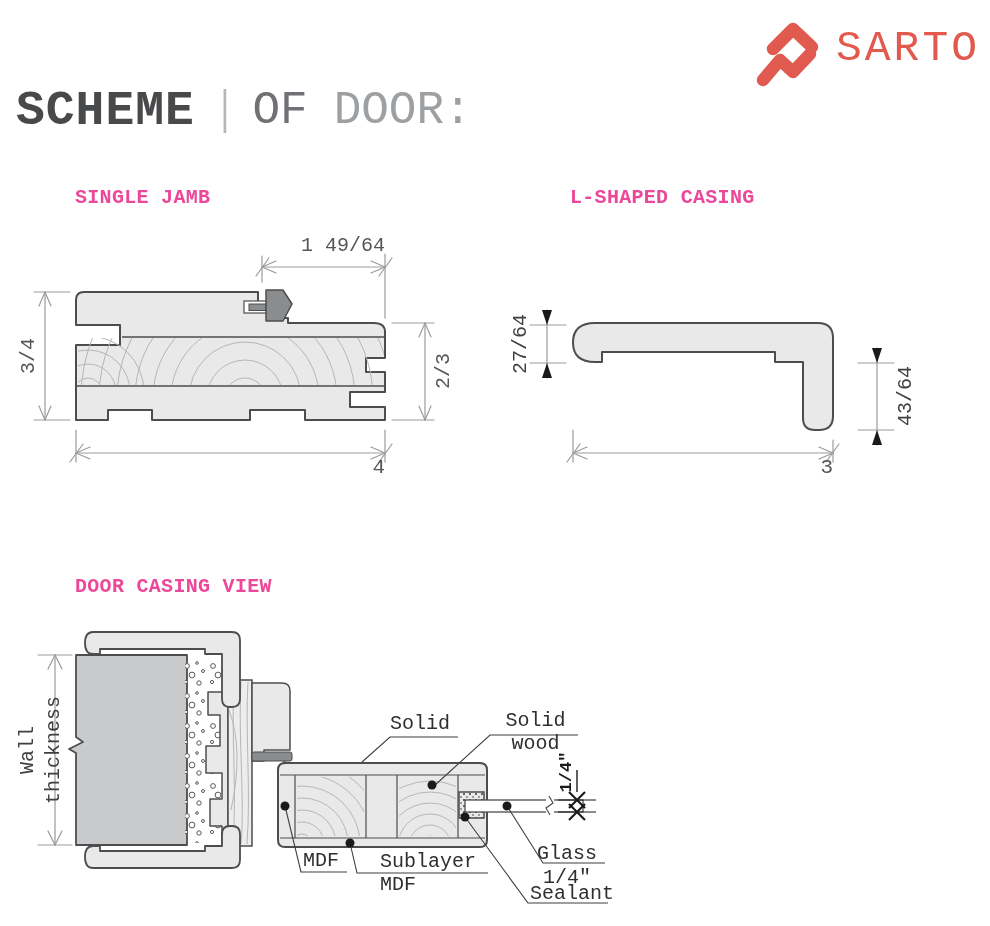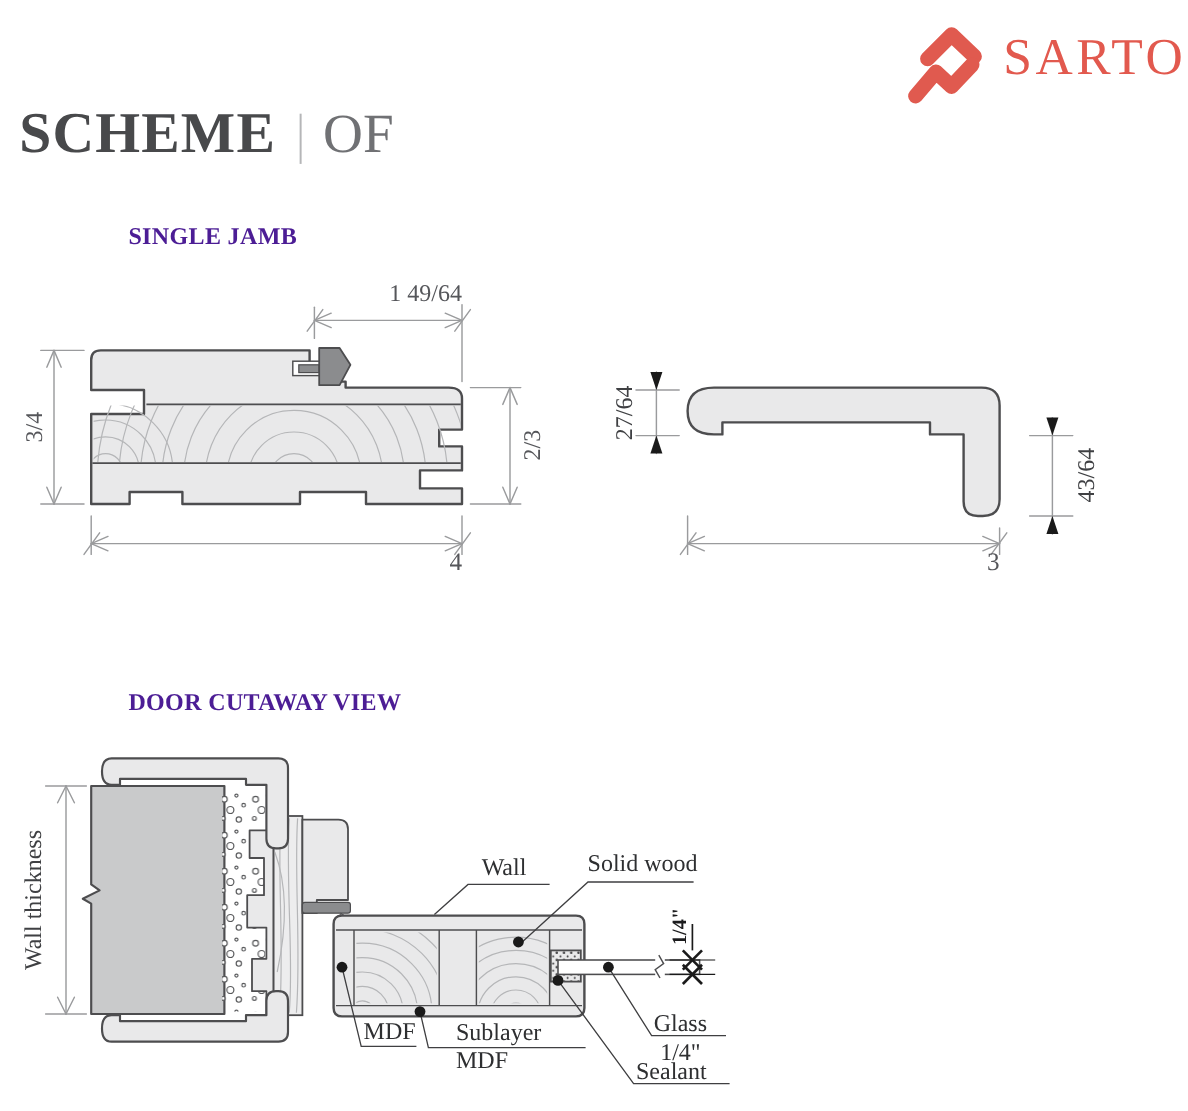--- a/index.html
+++ b/index.html
@@ -1,29 +1,29 @@
 <!DOCTYPE html>
 <html><head>
 <meta charset="utf-8">
 <style>
   html,body{margin:0;padding:0;background:#ffffff;}
   .page{position:relative;width:990px;height:926px;background:#fff;overflow:hidden;
-        font-family:Liberation Serif, serif;}
+        font-family:Liberation Mono, monospace;}
   svg{position:absolute;display:block;}
   
   .brand-name{position:absolute;left:836px;top:24px;font-size:43px;letter-spacing:3px;
               color:#e2594e;font-weight:400;}
   
   .title{position:absolute;left:16px;top:84px;white-space:nowrap;display:flex;align-items:center;justify-content:space-between;}
   .t1{font-size:48px;font-weight:800;color:#48494b;letter-spacing:1px;}
   .tsep{font-size:46px;font-weight:100;color:#b5b6b8;margin:0 14px 0 16px;transform:scaleX(.7);}
   .t2{font-size:46px;font-weight:300;color:#707174;margin-right:26px;}
   .t3{font-size:46px;font-weight:300;color:#9da0a3;}
   
-  .section-h{position:absolute;font-size:20px;font-weight:700;color:#4c1d95;letter-spacing:.3px;margin-left:32px;}
+  .section-h{position:absolute;font-size:20px;font-weight:700;color:#ec4899;letter-spacing:.3px;}
   
   .dim-label{position:absolute;font-size:20px;color:#55565a;text-align:right;}
   .vlabel{position:absolute;font-size:20px;color:#55565a;text-align:center;height:26px;
           line-height:26px;transform:rotate(-90deg);}
   .callout{position:absolute;font-size:20px;color:#2e2f31;}
   .glassdim{font-size:17px;color:#1b1b1d;font-weight:700;}
 </style>
 </head>
 <body>
 
@@ -34,24 +34,26 @@
       <path d="M 21,37 L 41,17 L 60,35"></path>
       <path d="M 11,68 L 28,48 L 41,60 L 58,42"></path>
     </g>
   </svg>
   <div class="brand-name">SARTO</div>
 
   <div class="title">
     <span class="t1">SCHEME</span>
     <span class="tsep">|</span>
     <span class="t2">OF</span>
+    <span class="t3">DOOR:</span>
   </div>
 
   <div class="section-h" style="left:75px;top:186px">SINGLE JAMB</div>
-  <div class="section-h" style="left:75px;top:575px">DOOR CUTAWAY VIEW</div>
+  <div class="section-h" style="left:570px;top:186px">L-SHAPED CASING</div>
+  <div class="section-h" style="left:75px;top:575px">DOOR CASING VIEW</div>
 
   <svg style="left:0;top:230px" width="470" height="270" viewBox="0 0 470 270">
     <defs>
       <clipPath id="clipGrainA">
           <rect x="78" y="108" width="306" height="47"></rect>
         </clipPath>
     </defs>
 
     <g stroke="#9a9b9d" stroke-width="1.2" fill="none" stroke-linecap="round">
 
@@ -286,21 +288,21 @@
   <div class="vlabel" style="left:414px;top:358px;width:60px">2/3</div>
   <div class="dim-label" style="left:76px;top:456px;width:309px;font-size:21px">4</div>
 
   <div class="vlabel" style="left:486px;top:331px;width:70px;color:#3f4043">27/64</div>
   <div class="vlabel" style="left:871px;top:383px;width:70px;color:#3f4043">43/64</div>
   <div class="dim-label" style="left:573px;top:456px;width:260px;font-size:21px">3</div>
 
   <div class="vlabel" style="left:-47px;top:737px;width:150px;color:#3f4043">Wall thickness</div>
   <div class="vlabel glassdim" style="left:537px;top:759px;width:60px">1/4"</div>
 
-  <div class="callout" style="left:375px;top:712px;width:90px;text-align:center">Wall</div>
+  <div class="callout" style="left:375px;top:712px;width:90px;text-align:center">Solid</div>
   <div class="callout" style="left:488px;top:709px;width:95px;text-align:center">Solid wood</div>
   <div class="callout" style="left:303px;top:849px">MDF</div>
   <div class="callout" style="left:380px;top:850px">Sublayer</div>
   <div class="callout" style="left:380px;top:873px">MDF</div>
   <div class="callout" style="left:537px;top:842px;width:60px;text-align:center">Glass</div>
   <div class="callout" style="left:537px;top:866px;width:60px;text-align:center">1/4"</div>
   <div class="callout" style="left:530px;top:882px">Sealant</div>
 
 </div>
 

